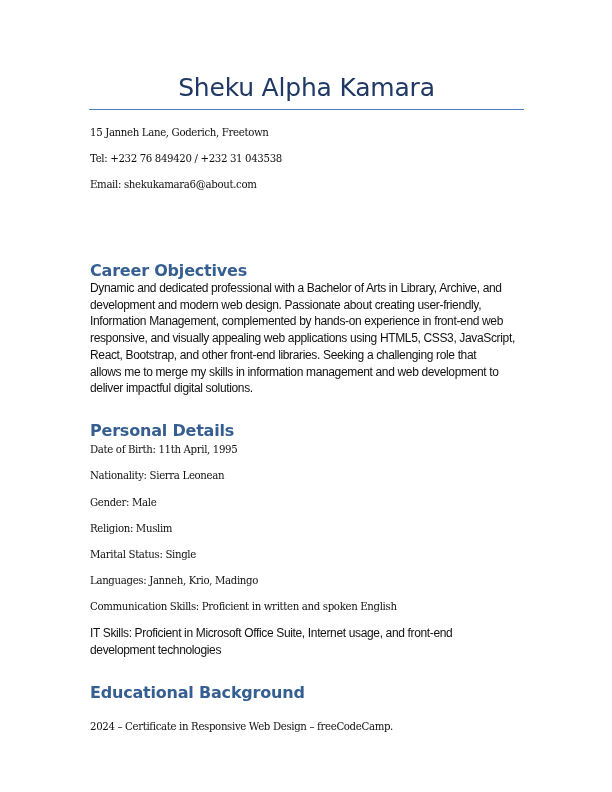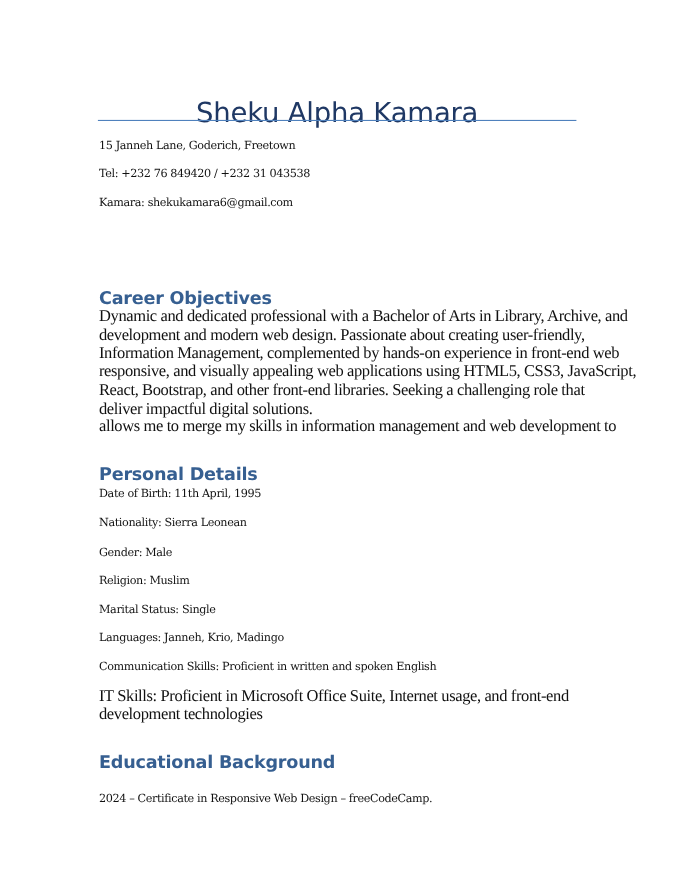--- a/index.html
+++ b/index.html
@@ -1,57 +1,57 @@
 <!DOCTYPE html>
 <html><head>
 <meta charset="utf-8">
 <style>
   html, body { margin: 0; padding: 0; background: #ffffff; }
   body { width: 612px; height: 792px; position: relative; overflow: hidden; }
   .page { position: absolute; left: 0; top: 0; width: 612px; height: 792px; background: #fff; }
   .title {
     position: absolute; left: 89px; top: 70px; width: 435px; text-align: center;
     font-family: "DejaVu Sans", sans-serif; font-size: 25px; color: #1f3864;
-    letter-spacing: -0.2px; line-height: 36px; margin-top: 15px;
+    letter-spacing: -0.2px; line-height: 36px;
   }
   .rule { position: absolute; left: 89px; top: 109px; width: 435px; height: 0; border-top: 1px solid #4f81bd; }
   .line {
     position: absolute; left: 90px; font-family: "DejaVu Serif", serif;
     font-size: 10.2px; color: #111; line-height: 16px; white-space: nowrap; letter-spacing: -0.35px;
   }
   .heading {
     position: absolute; left: 90px; font-family: "DejaVu Sans", sans-serif; font-weight: bold;
     font-size: 16px; color: #365f91; line-height: 18px; letter-spacing: -0.2px;
   }
   .para {
-    position: absolute; left: 90px; width: 440px; font-family: Liberation Serif, serif;
-    font-size: 15px; color: #111; line-height: 16.7px; letter-spacing: -0.35px;
+    position: absolute; left: 90px; width: 440px; font-family: Liberation Sans, sans-serif;
+    font-size: 12px; color: #111; line-height: 16.7px; letter-spacing: -0.35px;
   }
   .para span { display: block; white-space: nowrap; }
 </style>
 </head>
 <body>
 
 <div class="page">
   <div class="title">Sheku Alpha Kamara</div>
   <div class="rule"></div>
 
   <div class="line" style="top:125px">15 Janneh Lane, Goderich, Freetown</div>
   <div class="line" style="top:151px">Tel: +232 76 849420 / +232 31 043538</div>
-  <div class="line" style="top:177px">Kamara: shekukamara6@gmail.com</div>
+  <div class="line" style="top:177px">Email: shekukamara6@about.com</div>
 
   <div class="heading" style="top:262px">Career Objectives</div>
   <div class="para" style="top:280px">
     <span>Dynamic and dedicated professional with a Bachelor of Arts in Library, Archive, and</span>
     <span>development and modern web design. Passionate about creating user-friendly,</span>
     <span>Information Management, complemented by hands-on experience in front-end web</span>
     <span>responsive, and visually appealing web applications using HTML5, CSS3, JavaScript,</span>
     <span>React, Bootstrap, and other front-end libraries. Seeking a challenging role that</span>
+    <span>allows me to merge my skills in information management and web development to</span>
     <span>deliver impactful digital solutions.</span>
-    <span>allows me to merge my skills in information management and web development to</span>
   </div>
 
   <div class="heading" style="top:422px">Personal Details</div>
   <div class="line" style="top:442px">Date of Birth: 11th April, 1995</div>
   <div class="line" style="top:468px">Nationality: Sierra Leonean</div>
   <div class="line" style="top:495px">Gender: Male</div>
   <div class="line" style="top:521px">Religion: Muslim</div>
   <div class="line" style="top:547px">Marital Status: Single</div>
   <div class="line" style="top:573px">Languages: Janneh, Krio, Madingo</div>
   <div class="line" style="top:599px">Communication Skills: Proficient in written and spoken English</div>

